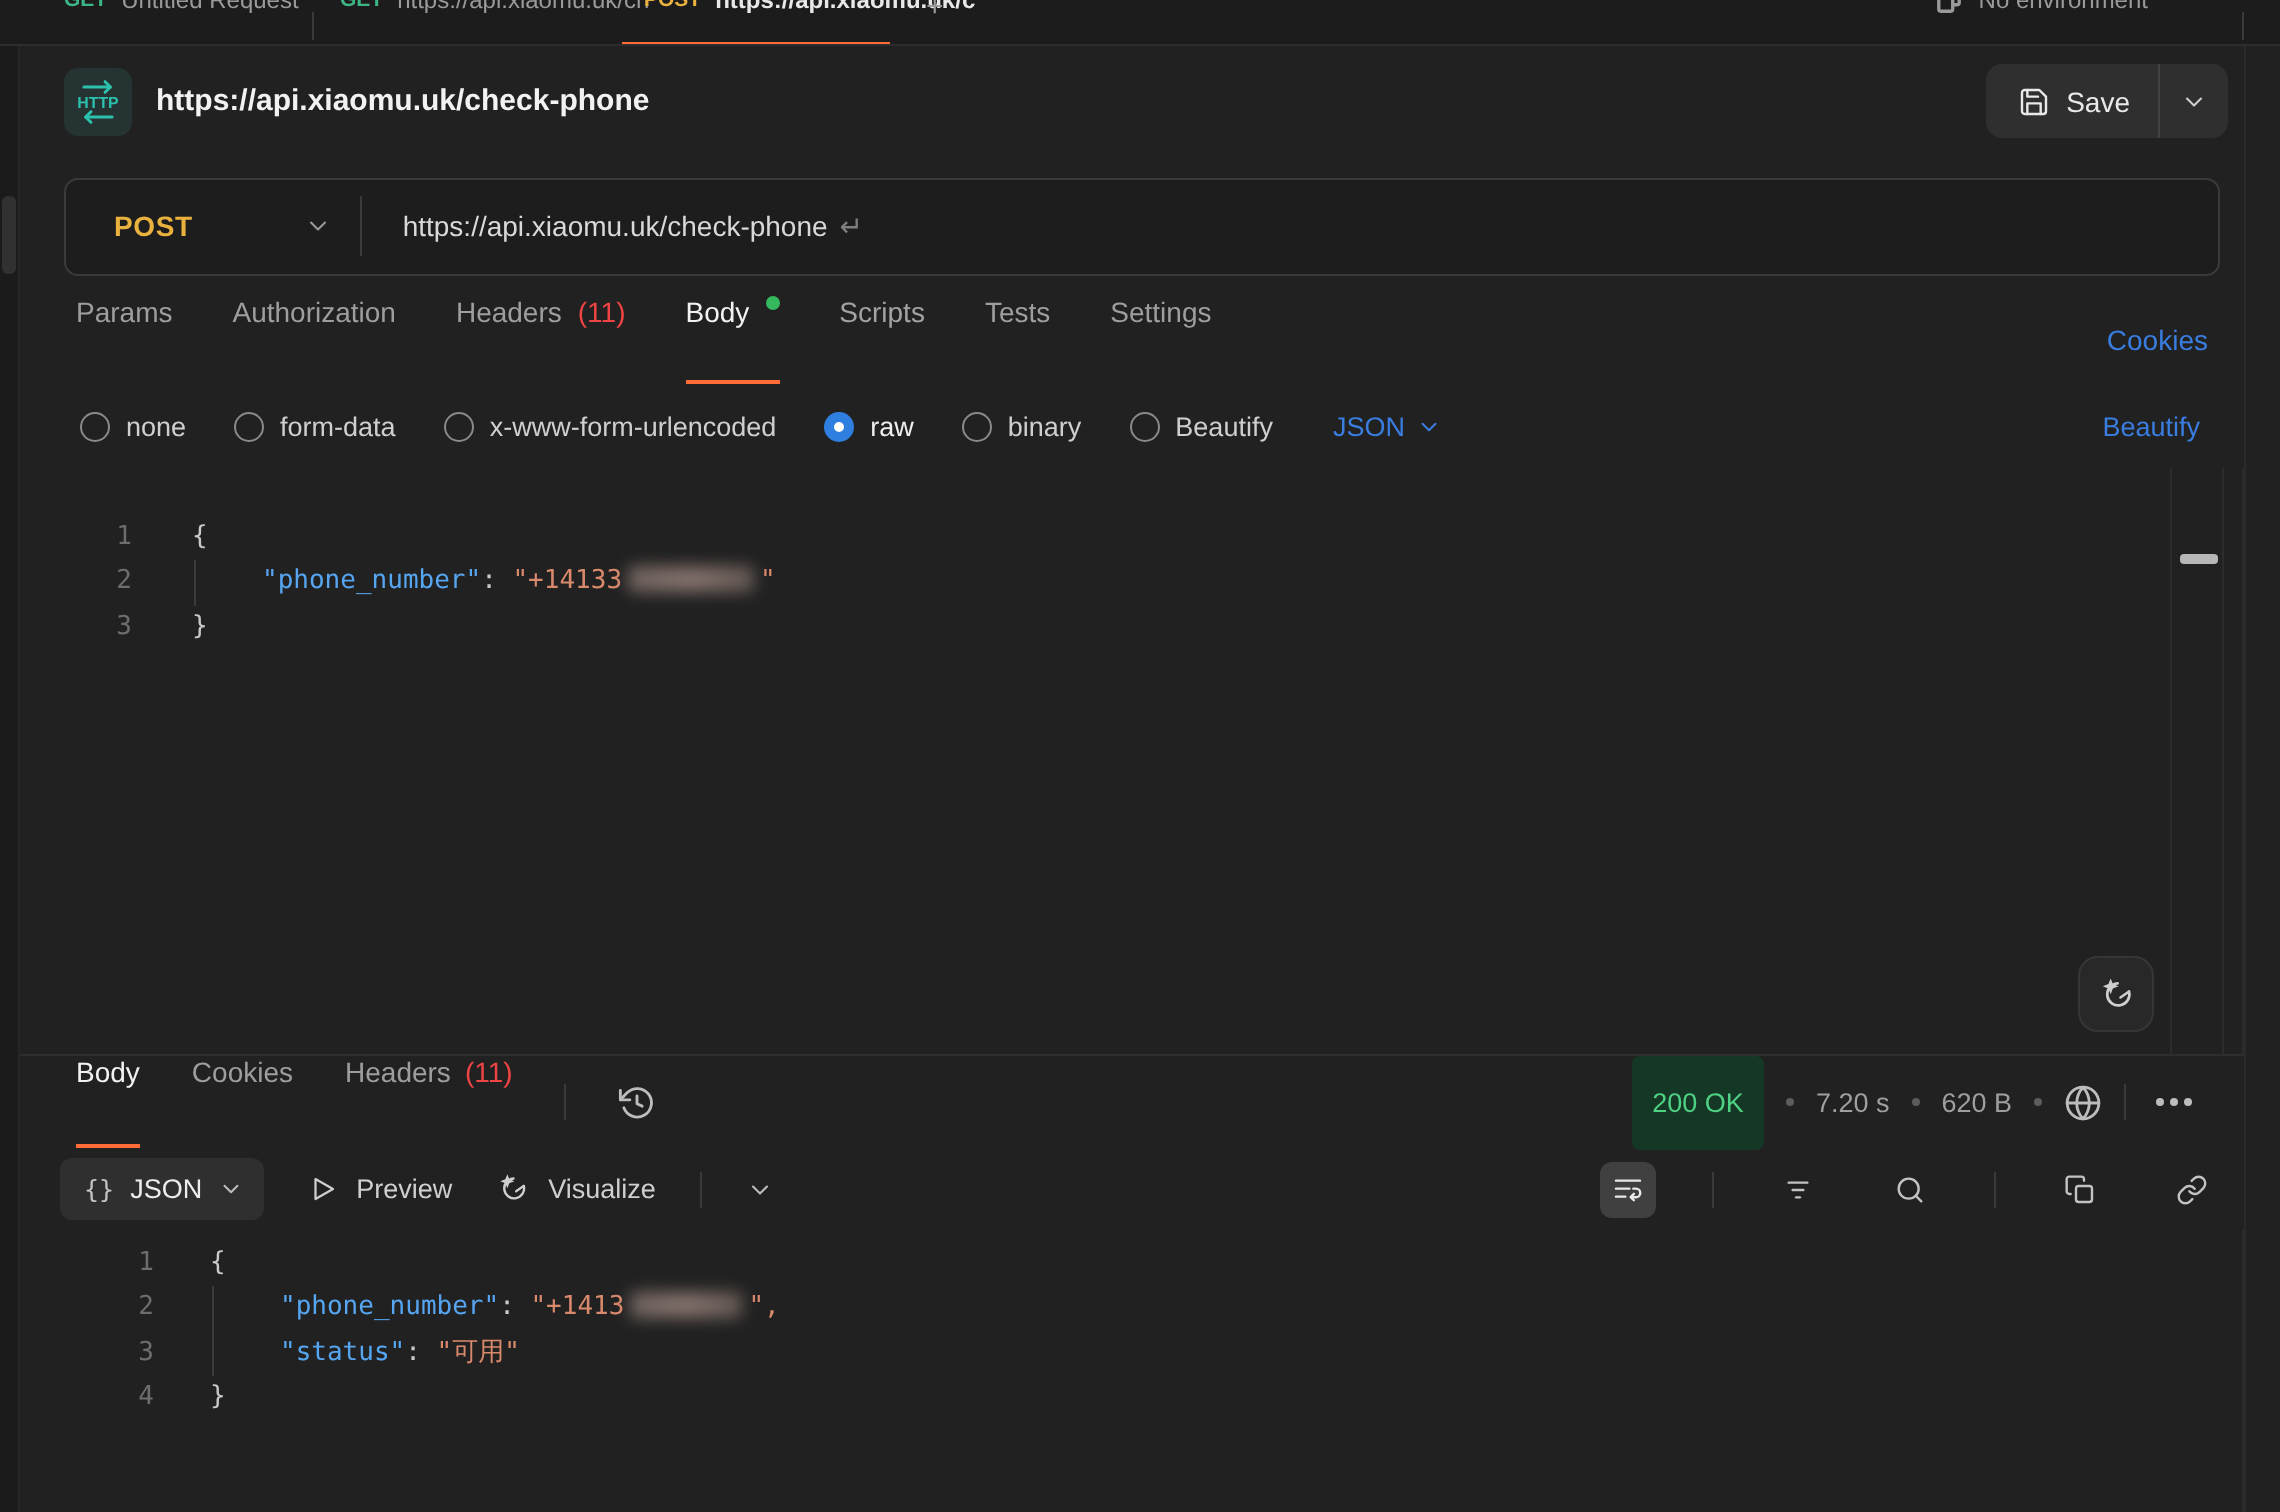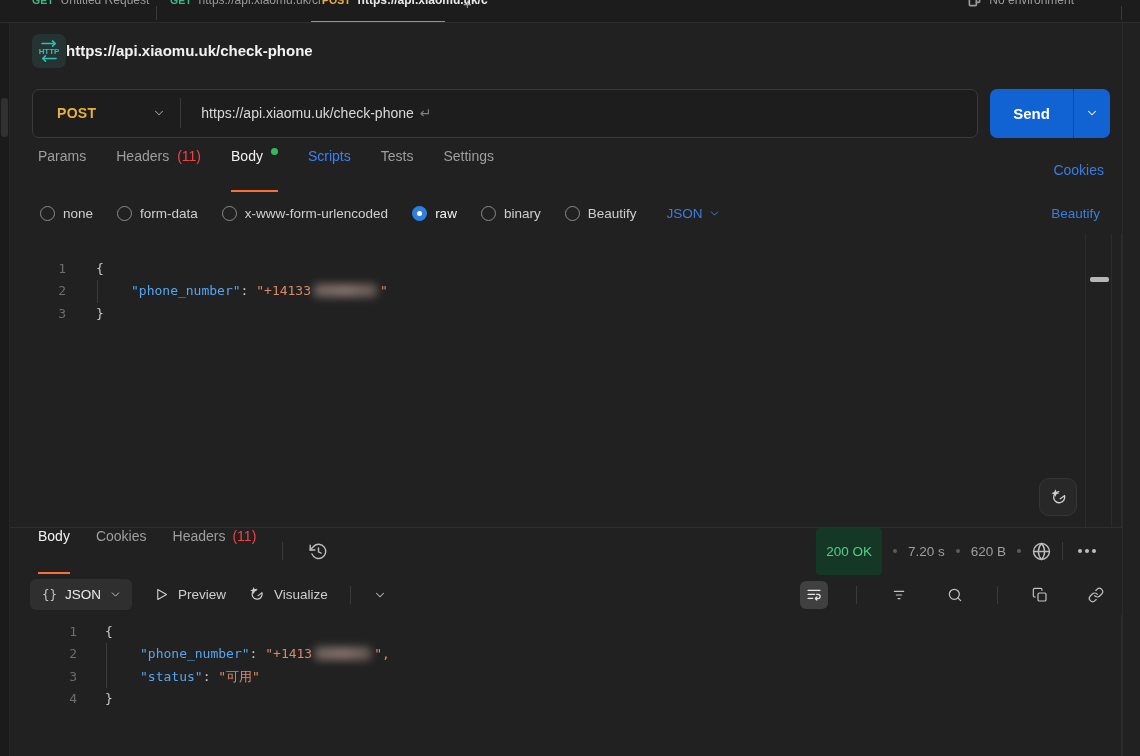--- a/index.html
+++ b/index.html
@@ -26,21 +26,21 @@
   .tb-env{ position:absolute; top:-7px; right:66px; display:flex; gap:8px; align-items:center; font-size:12px; color:#9a9a9a; cursor:pointer; }
 
   
   .left-strip{ position:absolute; left:0; top:23px; bottom:0; width:10px; background:#1b1b1b; border-right:1px solid #262626; }
   .left-handle{ position:absolute; left:1px; top:75px; width:7px; height:39px; background:#313131; border-radius:3px; cursor:col-resize; }
   .right-rail{ position:absolute; left:1122px; top:23px; bottom:0; width:1px; background:#2a2a2a; }
 
   .main{ position:absolute; left:10px; top:23px; width:1112px; bottom:0; display:flex; flex-direction:column; }
 
   
-  .req-header{ height:55px; display:flex; align-items:center; padding:0 8px 0 22px; }
+  .req-header{ height:55px; display:flex; align-items:center; padding:0 8px 0 22px; gap:12px; }
   .http-tile{ width:34px; height:34px; border-radius:7px; background:#253332; display:flex; align-items:center; justify-content:center; flex:none; }
   .req-title{ color:#f2f2f2; font-size:15px; font-weight:700; flex:1; }
   .save-btn{ display:flex; align-items:center; background:#2f2f2f; border-radius:8px; height:37px; color:#e9e9e9; cursor:pointer; }
   .save-main{ display:flex; align-items:center; gap:8px; padding:0 14px 0 16px; font-weight:500; }
   .save-sep{ width:1px; height:37px; background:#424242; }
   .save-caret{ padding:0 10px; color:#cfcfcf; }
 
   
   .url-row{ height:70px; display:flex; align-items:center; gap:12px; padding:0 12px 0 22px; }
   .url-input{ flex:1; height:49px; background:#1d1d1d; border:1px solid #3a3a3a; border-radius:7px;
@@ -52,21 +52,21 @@
   .ret-glyph{ color:#7f7f7f; margin-left:6px; }
   .send-btn{ width:120px; height:49px; background:#1163d3; border-radius:7px; display:flex; align-items:center; color:#fff; cursor:pointer; flex:none; }
   .send-main{ flex:1; text-align:center; font-size:15px; font-weight:700; }
   .send-sep{ width:1px; height:49px; background:rgba(0,0,0,.28); }
   .send-caret{ width:36px; display:flex; justify-content:center; }
 
   
   .req-tabs{ height:44px; display:flex; align-items:stretch; gap:30px; padding:0 18px 0 28px; font-size:14px; }
   .tab{ position:relative; display:flex; align-items:flex-start; gap:8px; color:#9e9e9e; cursor:pointer; white-space:nowrap; }
   .tab .count{ color:#ef4444; }
-  .tab.bright{ color:#3b82f6; }
+  .tab.bright{ color:#a3a3a3; }
   .tab.active{ color:#f2f2f2; }
   .tab.active::after{ content:""; position:absolute; left:0; right:0; bottom:0; height:2px; background:#ff6c37; }
   .green-dot{ width:7px; height:7px; border-radius:50%; background:#35b95f; }
   .tabs-spacer{ flex:1; }
   .link-blue{ color:#3a7de0; cursor:pointer; display:flex; align-items:center; gap:6px; }
 
   
   .body-options{ height:42px; display:flex; align-items:center; gap:24px; padding:0 22px 0 30px; font-size:13.5px; }
   .radio-opt{ display:flex; align-items:center; gap:8px; color:#cfcfcf; cursor:pointer; white-space:nowrap; }
   .radio{ width:15px; height:15px; border-radius:50%; border:1.5px solid #8a8a8a; flex:none; position:relative; }
@@ -160,48 +160,58 @@
           <g stroke="#2cc1ae" stroke-width="1.7" fill="none" stroke-linecap="round" stroke-linejoin="round">
             <path d="M9 8.5h15"></path>
               <path d="M21 5.5l3 3-3 3"></path>
             <path d="M25 25.5H10"></path>
               <path d="M13 22.5l-3 3 3 3"></path>
           </g>
           <text x="17" y="20.5" text-anchor="middle" font-size="9" font-weight="bold" fill="#2cc1ae" font-family="Liberation Sans, sans-serif">HTTP</text>
         </svg>
       </div>
       <div class="req-title">https://api.xiaomu.uk/check-phone</div>
+      <div class="save-btn">
+        <div class="save-main">
+          <svg width="16" height="16" viewBox="0 0 24 24" class="ico">
+            <path d="M19 21H5a2 2 0 0 1-2-2V5a2 2 0 0 1 2-2h11l5 5v11a2 2 0 0 1-2 2z"></path>
+            <polyline points="17 21 17 13 7 13 7 21"></polyline>
+            <polyline points="7 3 7 8 15 8"></polyline>
+          </svg>
+          <span>Save</span>
+        </div>
+        <div class="save-sep"></div>
+        <div class="save-caret">
+          <svg width="14" height="14" viewBox="0 0 24 24" class="ico">
+              <polyline points="6 9 12 15 18 9"></polyline>
+            </svg>
+        </div>
+      </div>
     </div>
 
     <div class="url-row">
       <div class="url-input">
         <span class="method-label">POST</span>
         <span class="method-caret">
           <svg width="14" height="14" viewBox="0 0 24 24" class="ico">
               <polyline points="6 9 12 15 18 9"></polyline>
             </svg>
         </span>
         <span class="url-sep"></span>
         <span class="url-text">https://api.xiaomu.uk/check-phone</span>
         <span class="ret-glyph">↵</span>
       </div>
-      <div class="send-btn">
-        <div class="send-main">Send</div>
-        <div class="send-sep"></div>
-        <div class="send-caret">
-          <svg width="14" height="14" viewBox="0 0 24 24" class="ico">
-              <polyline points="6 9 12 15 18 9"></polyline>
-            </svg>
-        </div>
-      </div>
     </div>
 
     <div class="req-tabs">
       <div class="tab">
           <span>Params</span>
+        </div>
+      <div class="tab">
+          <span>Authorization</span>
         </div>
       <div class="tab">
         <span>Headers</span>
         <span class="count">(11)</span>
       </div>
       <div class="tab active">
         <span>Body</span>
         <span class="green-dot"></span>
       </div>
       <div class="tab bright">

